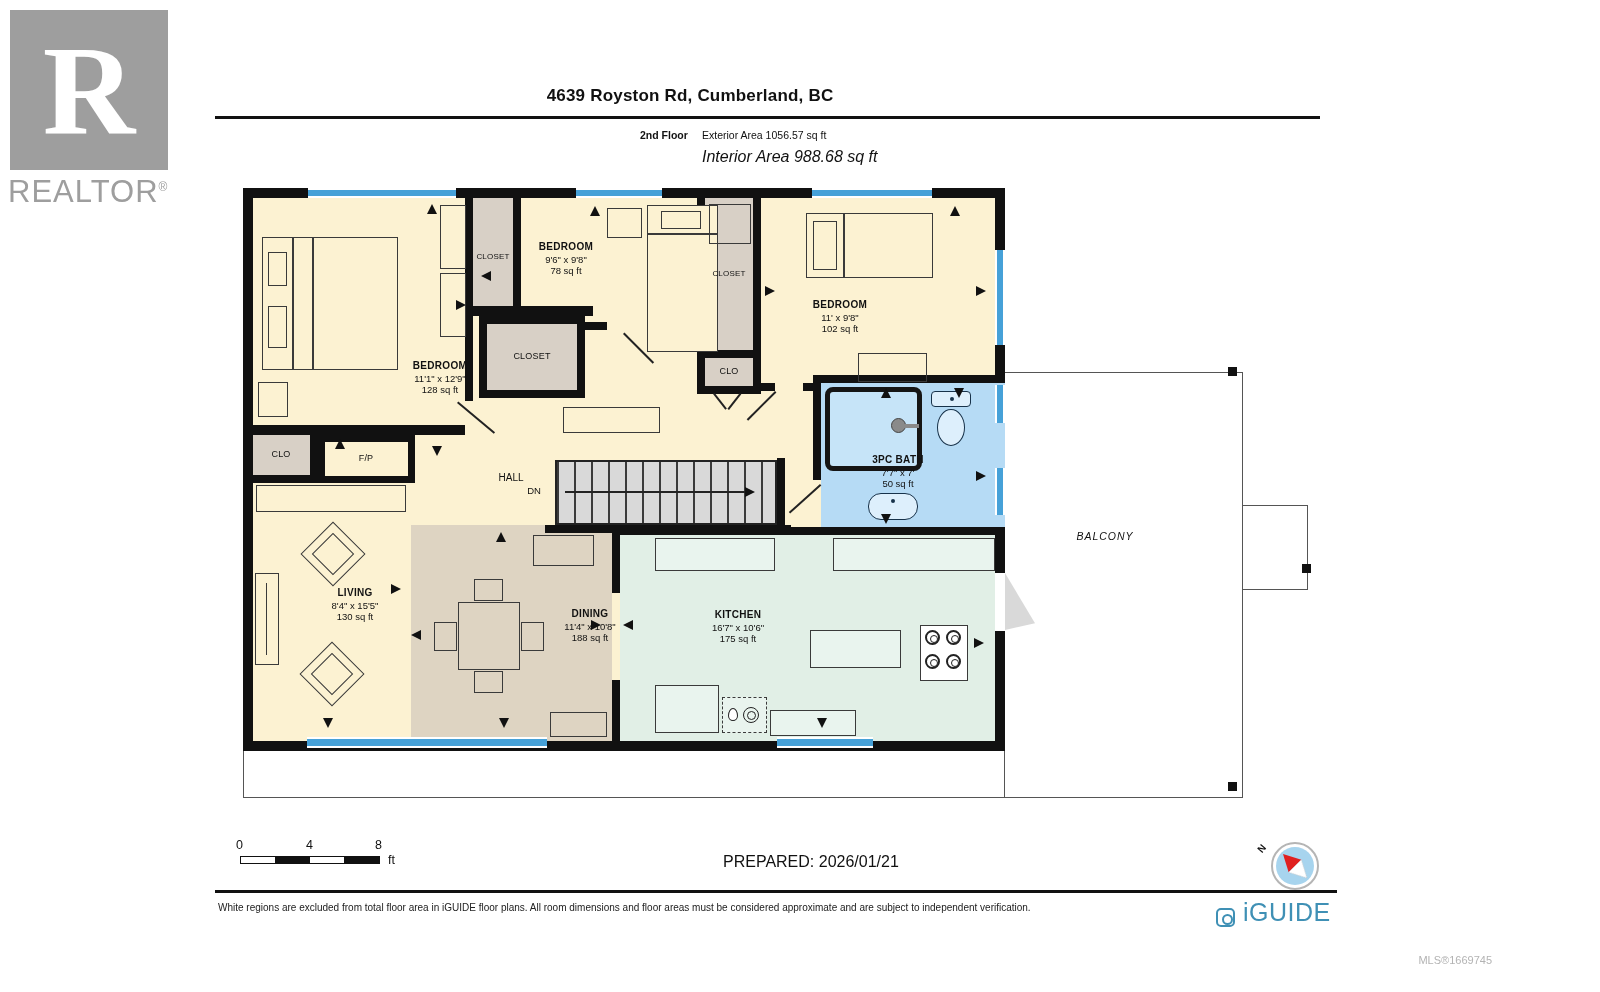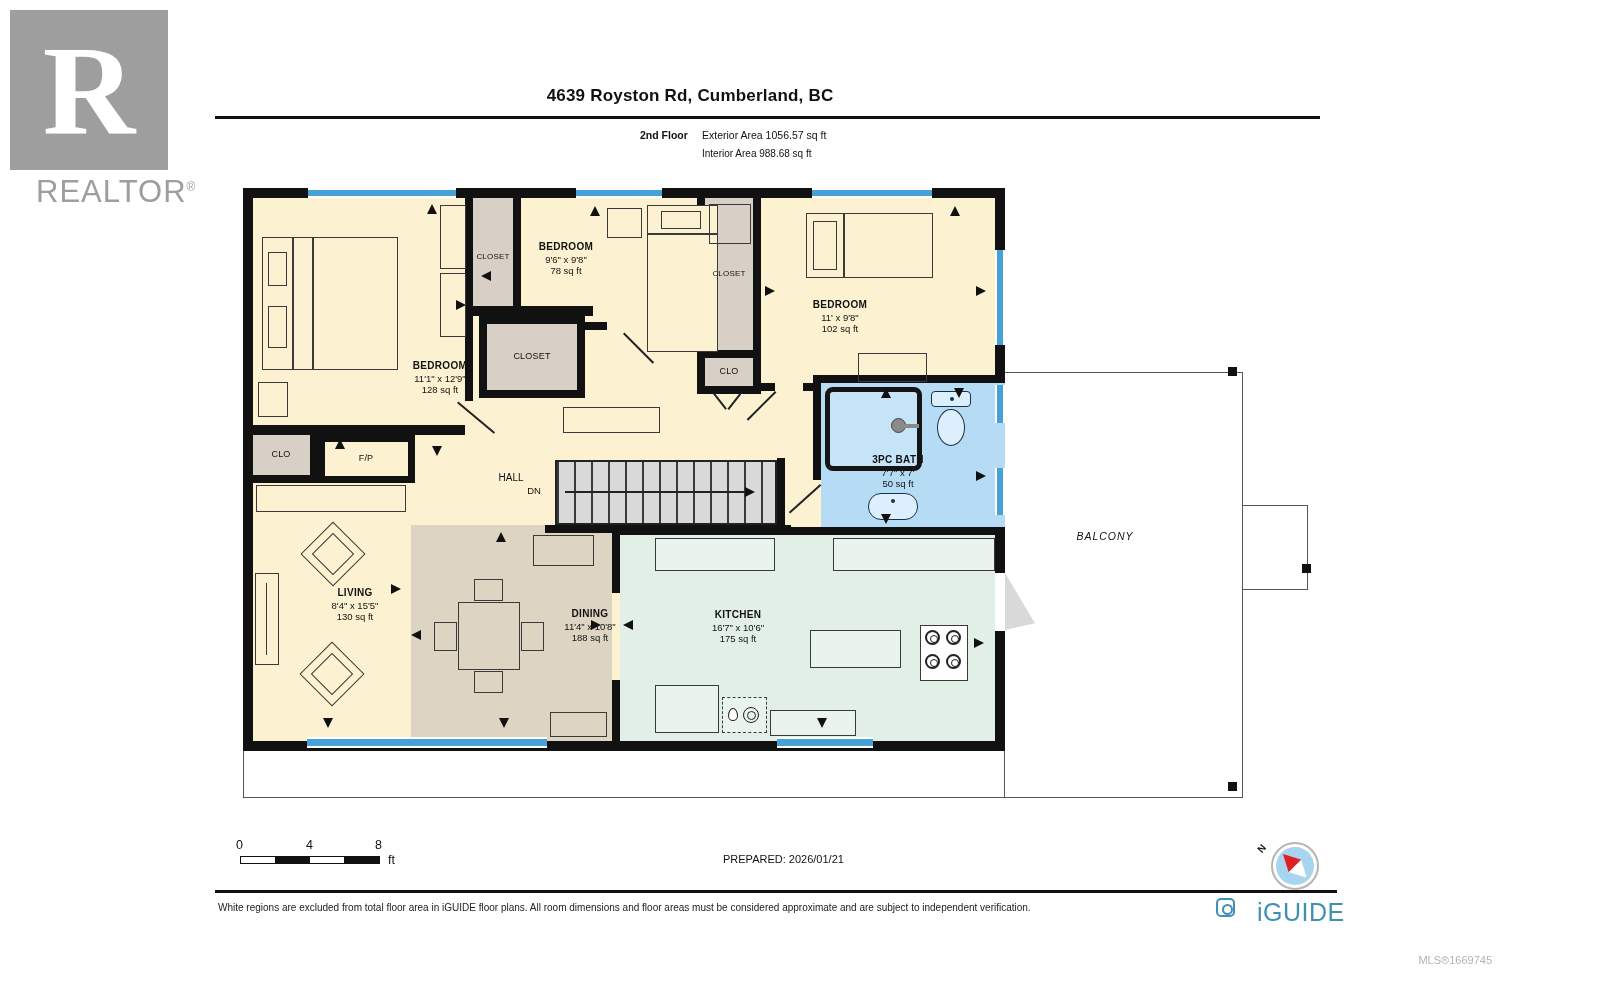--- a/index.html
+++ b/index.html
@@ -4,25 +4,25 @@
 <style>
   html,body{margin:0;padding:0;}
   body{width:1600px;height:992px;position:relative;background:#fff;overflow:hidden;
        font-family:"Liberation Sans", sans-serif;color:#111;}
   .abs{position:absolute;}
   
   .title{left:215px;top:86px;width:950px;text-align:center;font-size:17px;font-weight:bold;letter-spacing:.2px;}
   .rule-top{left:215px;top:116px;width:1105px;height:3px;background:#111;}
   .floorlbl{left:640px;top:129px;font-size:10.5px;font-weight:bold;}
   .extline{left:702px;top:129px;font-size:10.5px;}
-  .intline{left:702px;top:148px;font-size:10px;}
+  .intline{left:702px;top:148px;font-size:16px;font-style:italic;}
   
   .rblock{left:10px;top:10px;width:158px;height:160px;background:#9e9e9e;display:flex;align-items:center;justify-content:center;}
   .rblock span{font-family:"Liberation Serif",serif;font-weight:bold;font-size:128px;color:#fff;line-height:1;}
-  .rword{left:8px;top:174px;width:190px;font-size:31px;color:#9e9e9e;letter-spacing:1px;margin-left:28px;}
+  .rword{left:8px;top:174px;width:190px;font-size:31px;color:#9e9e9e;letter-spacing:1px;}
   .rword sup{font-size:12px;}
   
   #plan{left:243px;top:188px;width:762px;height:563px;background:#111;}
   #plan .floor{left:10px;top:10px;width:742px;height:543px;background:#fcf2d2;}
   .w{position:absolute;background:#111;}
   .fill{position:absolute;}
   .tan{background:#d8d0c6;}
   .dtan{background:#ded4c2;}
   .mint{background:#e1efe6;}
   .blue{background:#b6dbf5;}
@@ -53,32 +53,32 @@
   .deck{left:243px;top:751px;width:762px;height:47px;border-left:1.5px solid #555;border-right:1.5px solid #555;border-bottom:1.5px solid #555;box-sizing:border-box;background:#fff;}
   .psq{position:absolute;width:9px;height:9px;background:#111;}
   .ballbl{left:1105px;top:536px;transform:translate(-50%,-50%);font-size:10.5px;letter-spacing:1px;font-style:italic;}
   .doorwedge{left:1005px;top:573px;width:30px;height:57px;background:#d9d9d9;clip-path:polygon(0 0,100% 88%,0 100%);}
   
   .ticks{left:233px;top:838px;width:160px;height:13px;font-size:12.5px;}
   .ticks i{position:absolute;font-style:normal;}
   .sbar{left:240px;top:856px;width:140px;height:8px;border:1px solid #111;box-sizing:border-box;
         background:linear-gradient(90deg,#fff 0 25%,#111 25% 50%,#fff 50% 75%,#111 75% 100%);}
   .ftlbl{left:388px;top:853px;font-size:12.5px;}
-  .prepared{left:723px;top:853px;font-size:11px;}
+  .prepared{left:723px;top:853px;font-size:16px;}
   
   .cring{left:1271px;top:842px;width:48px;height:48px;border-radius:50%;border:2px solid #b5b5b5;background:#fff;box-sizing:border-box;}
   .cface{left:1276px;top:847px;width:38px;height:38px;border-radius:50%;background:#a7d4ee;}
   .needle{left:1277px;top:848px;width:36px;height:36px;transform:rotate(-45deg);}
   .needle .nred{position:absolute;left:9px;top:1px;width:0;height:0;border-left:9px solid transparent;border-right:9px solid transparent;border-bottom:17px solid #e02020;}
   .needle .nwhite{position:absolute;left:9px;top:18px;width:0;height:0;border-left:9px solid transparent;border-right:9px solid transparent;border-top:17px solid #fff;filter:drop-shadow(0 0 .7px #777);}
   .nlbl{left:1258px;top:843px;font-size:10px;font-weight:bold;transform:rotate(-50deg);}
   
   .rule-bot{left:215px;top:890px;width:1122px;height:3px;background:#111;}
   .disclaimer{left:218px;top:902px;font-size:10px;color:#222;}
-  .iguide{left:1216px;top:898px;display:flex;align-items:flex-start;gap:22px;color:#3f90b5;}
+  .iguide{left:1216px;top:898px;display:flex;align-items:flex-end;gap:8px;color:#3f90b5;}
   .igicon{width:19px;height:19px;border:2.5px solid #3f90b5;border-radius:5px;position:relative;box-sizing:border-box;}
   .igicon::after{content:"";position:absolute;left:3.5px;top:3.5px;width:7px;height:7px;border:2.5px solid #3f90b5;border-radius:50%;}
   .igtext{font-size:25px;letter-spacing:.5px;}
   .mls{left:1340px;top:954px;width:152px;text-align:right;font-size:11px;color:#b3b3b3;}
   
   .shower{left:582px;top:199px;width:97px;height:84px;border:5px solid #151515;border-radius:8px;background:#c6e4f8;box-sizing:border-box;}
   .shead{left:648px;top:230px;width:15px;height:15px;border-radius:50%;background:#8a8a8a;border:1.5px solid #444;box-sizing:border-box;}
   .sarm{left:661px;top:236px;width:15px;height:4px;background:#8a8a8a;}
   .ttank{left:688px;top:203px;width:40px;height:16px;border:1.5px solid #17324a;border-radius:4px;background:#ddeffc;box-sizing:border-box;}
   .tbowl{left:694px;top:221px;width:28px;height:37px;border:1.5px solid #17324a;border-radius:50%;background:#ddeffc;box-sizing:border-box;}

